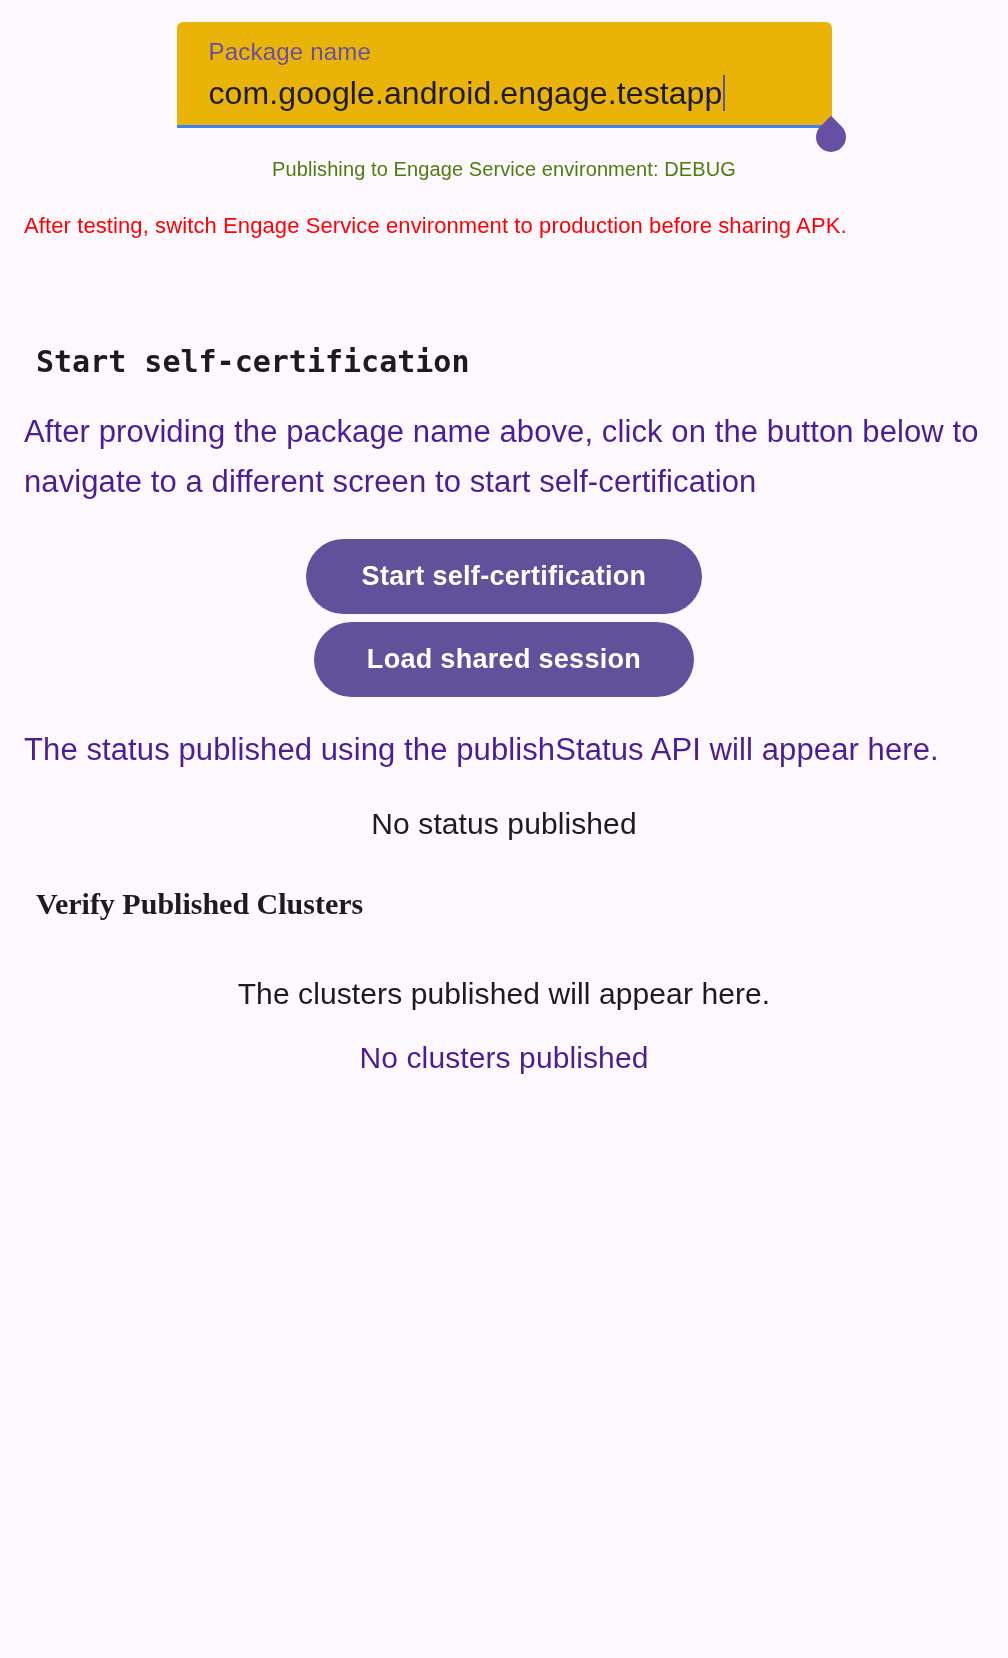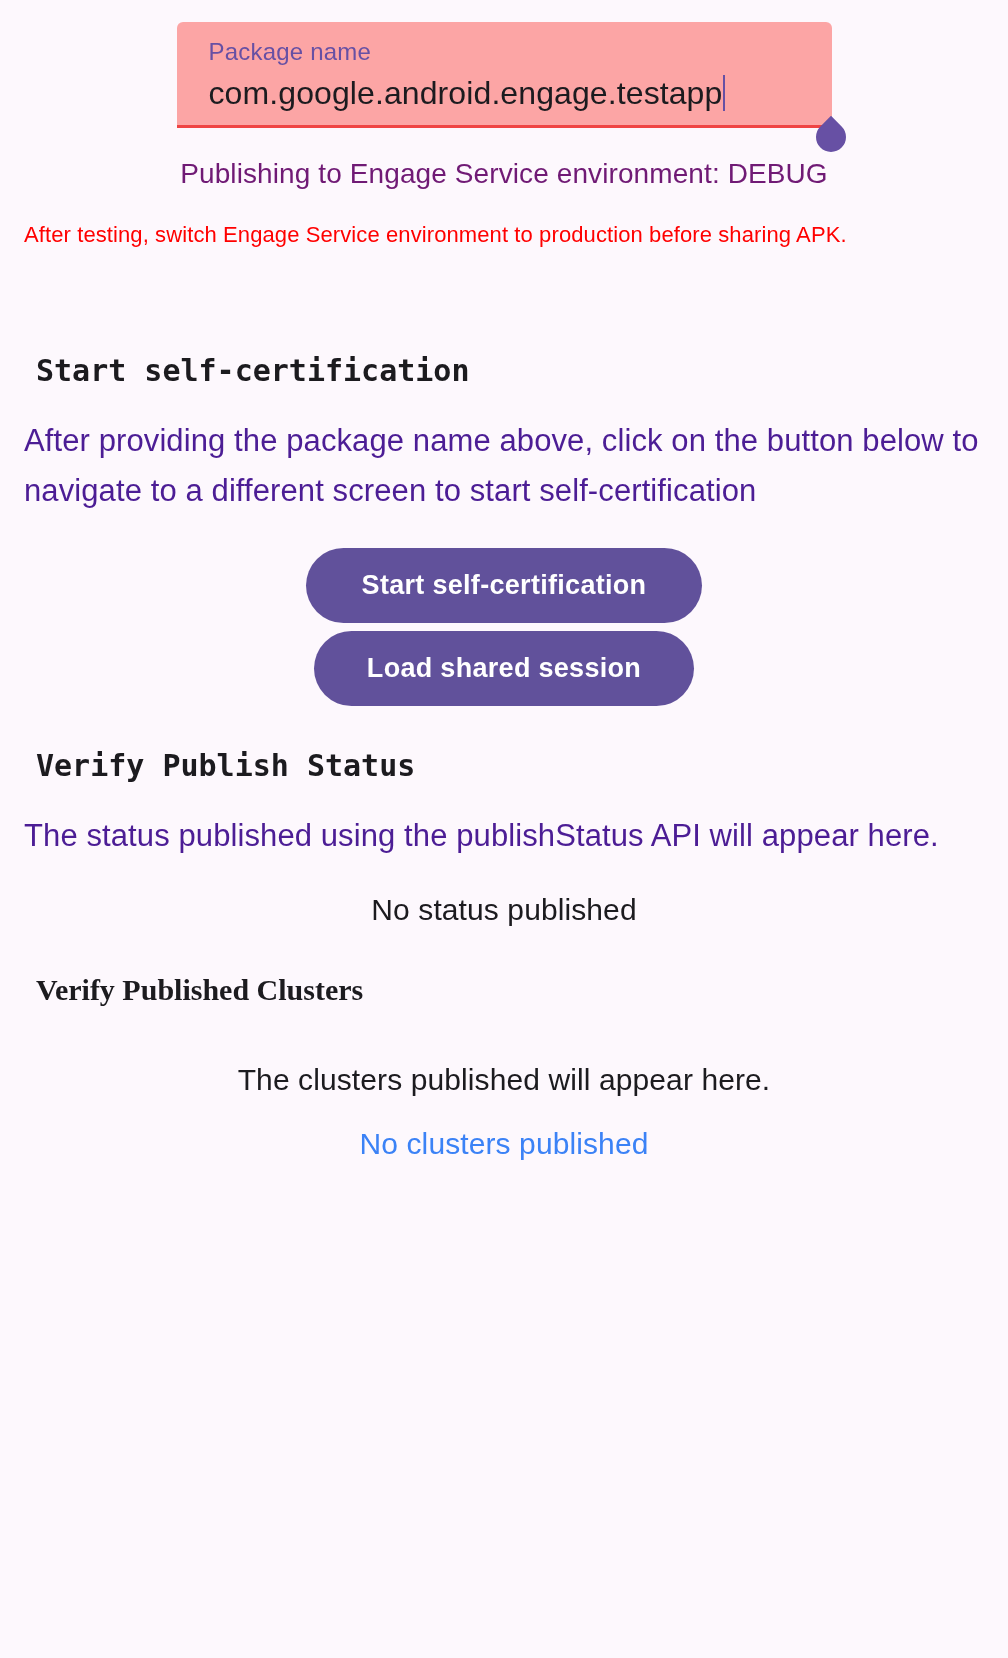--- a/index.html
+++ b/index.html
@@ -32,24 +32,24 @@
 
   
   .field-wrap {
     margin-top: 22px;
     display: flex;
     justify-content: center;
     position: relative;
   }
   .textfield {
     width: 655px;
-    background: #fca5a5;
+    background: #eab308;
     border-top-left-radius: 6px;
     border-top-right-radius: 6px;
-    border-bottom: 3px solid #ef4444;
+    border-bottom: 3px solid #3b82f6;
     box-sizing: border-box;
     padding: 14px 28px 12px 32px;
     position: relative;
   }
   .field-label {
     font-size: 24px;
     color: #6750a4;
     line-height: 1.3;
     letter-spacing: 0.2px;
   }
@@ -79,22 +79,22 @@
     width: 30px;
     height: 30px;
     background: #6750a4;
     border-radius: 0 50% 50% 50%;
     transform: rotate(45deg);
   }
 
   .warn-main {
     margin-top: 30px;
     text-align: center;
-    font-size: 28px;
-    color: #701a75;
+    font-size: 20px;
+    color: #4d7c0f;
     letter-spacing: 0.1px;
   }
   .warn-sub {
     margin-top: 20px;
     font-size: 22px;
     color: #ff0000;
     line-height: 2.3;
     letter-spacing: 0.1px;
   }
 
@@ -153,21 +153,21 @@
     margin-top: 56px;
     text-align: center;
     font-size: 30px;
     color: #1c1b1f;
     letter-spacing: 0.1px;
   }
   .clusters-empty {
     margin-top: 30px;
     text-align: center;
     font-size: 30px;
-    color: #3b82f6;
+    color: #4c1d95;
     letter-spacing: 0.1px;
   }
 </style>
 </head>
 <body>
 
 <div class="page">
 
 
   <div class="field-wrap">
@@ -186,21 +186,20 @@
 
   <div class="section-title sec1">Start self-certification</div>
 
   <p class="body-text">After providing the package name above, click on the button below to navigate to a different screen to start self-certification</p>
 
   <div class="btn-col">
     <button class="btn btn-primary">Start self-certification</button>
     <button class="btn btn-secondary">Load shared session</button>
   </div>
 
-  <div class="section-title sec2">Verify Publish Status</div>
 
   <p class="body-text">The status published using the publishStatus API will appear here.</p>
 
   <div class="centered-note">No status published</div>
 
   <div class="section-title sec3">Verify Published Clusters</div>
 
   <div class="clusters-note">The clusters published will appear here.</div>
 
   <div class="clusters-empty">No clusters published</div>

